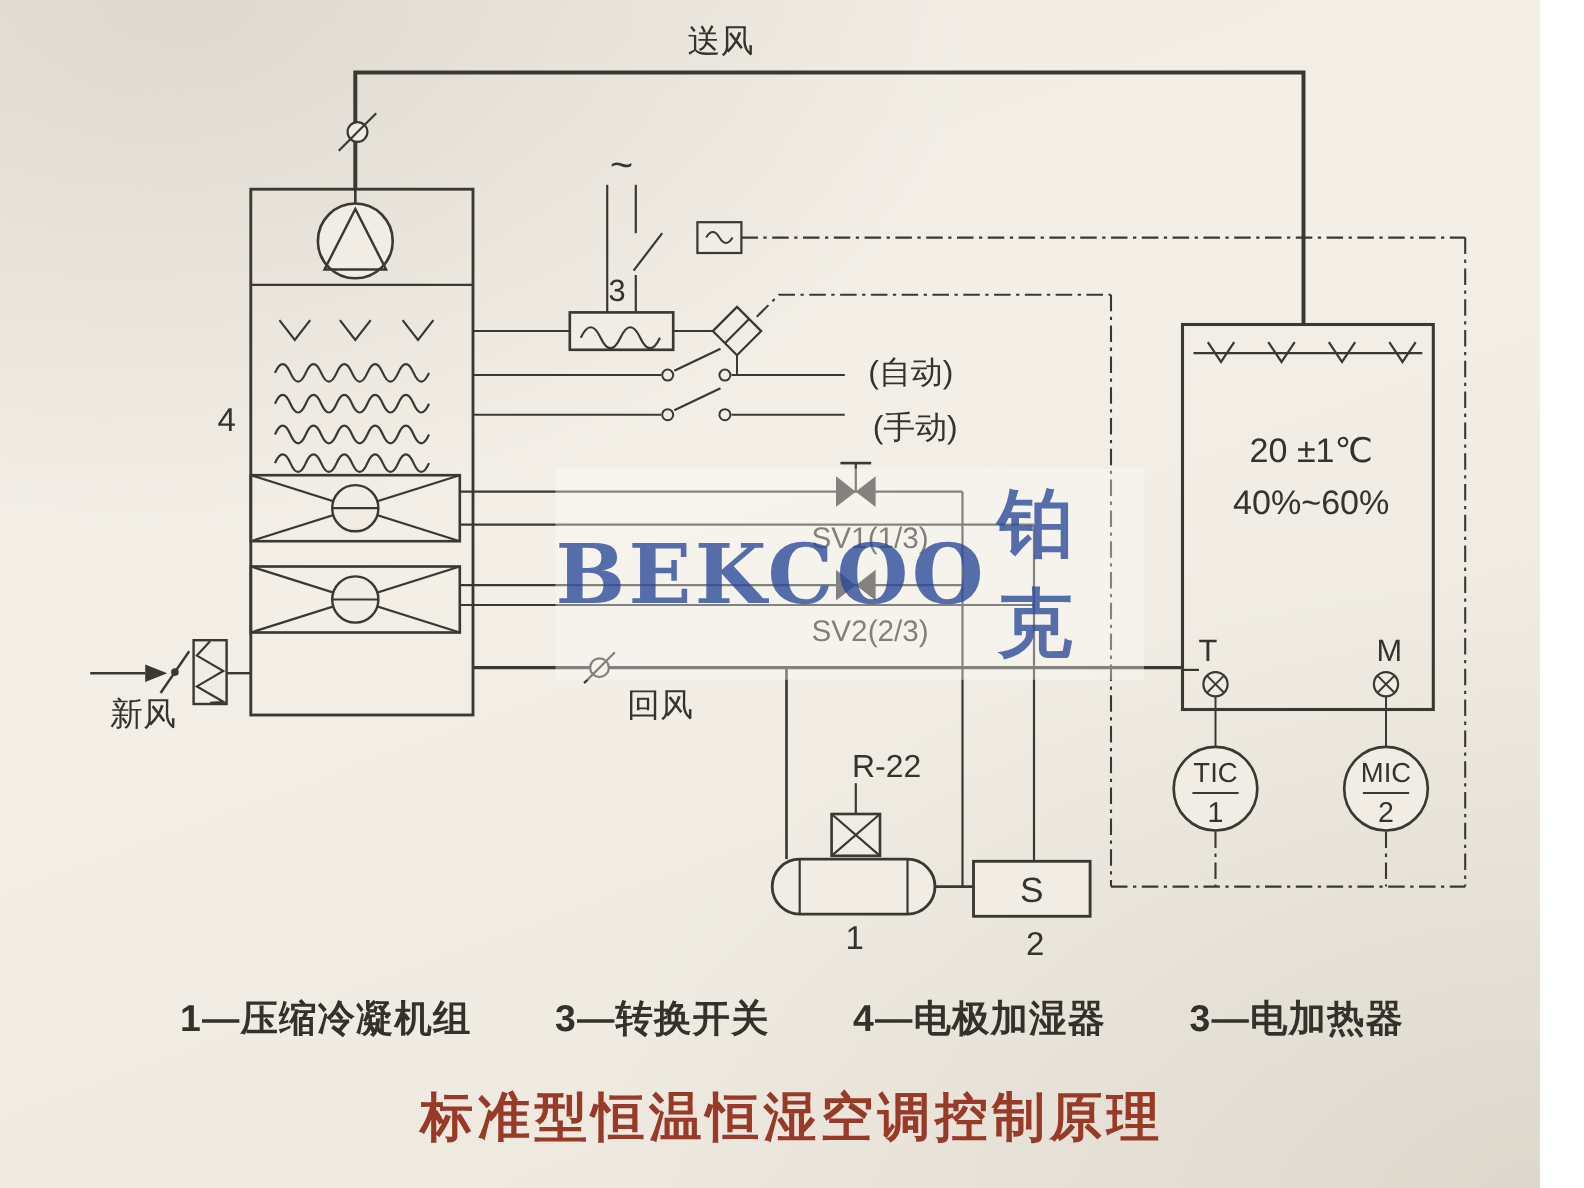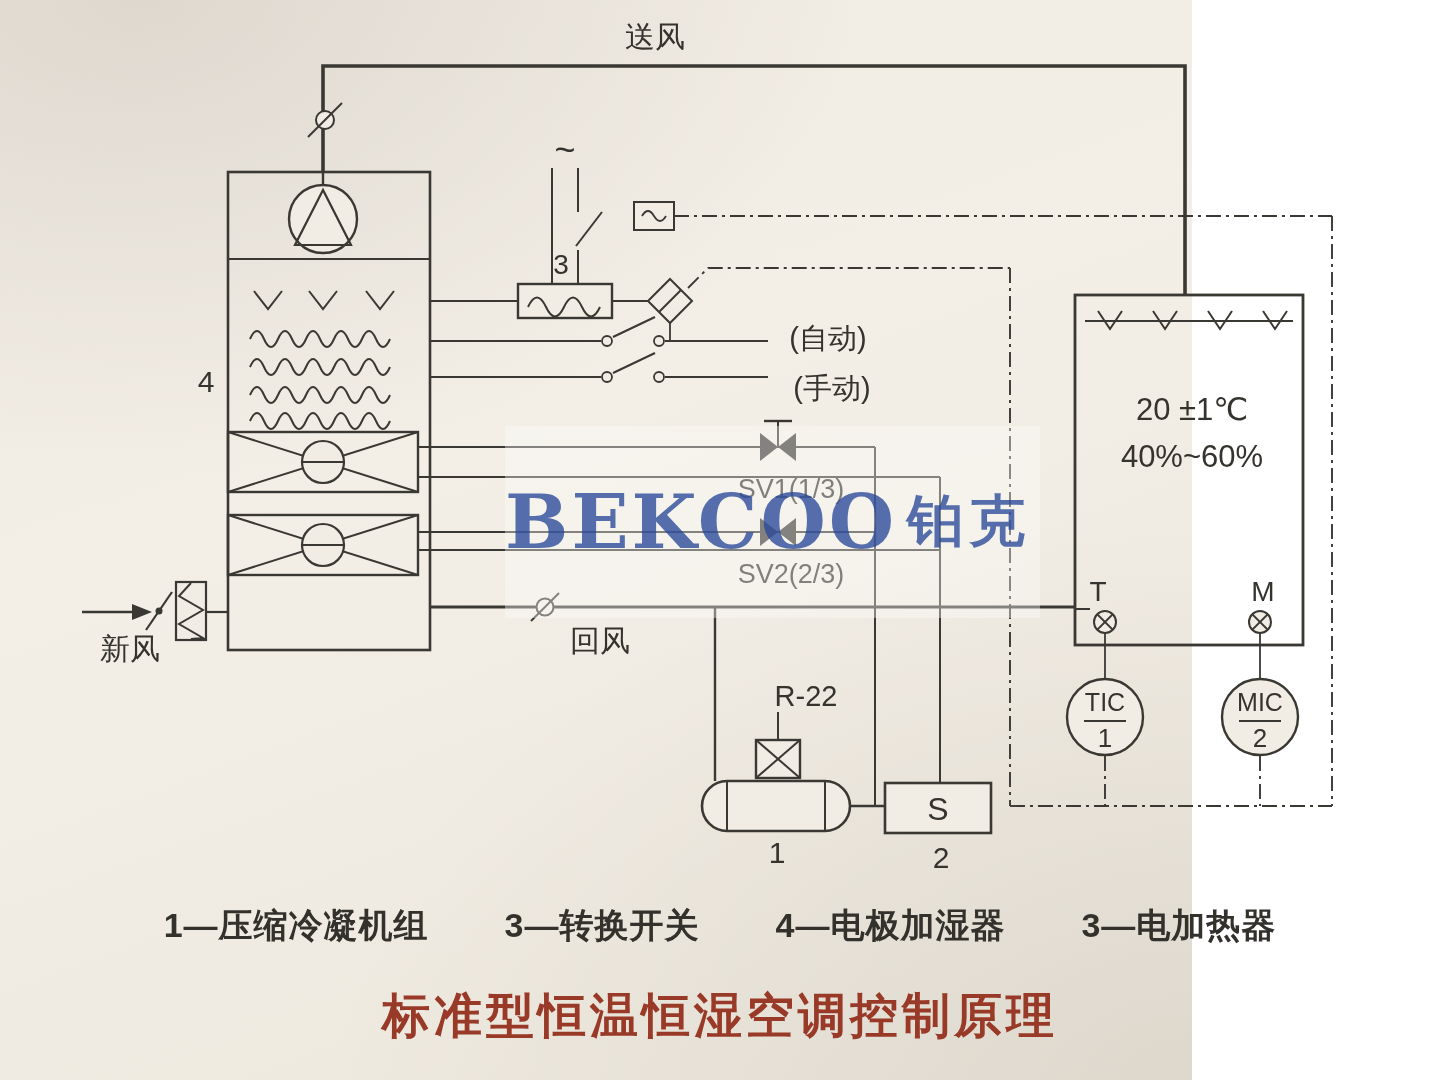--- a/index.html
+++ b/index.html
@@ -1,21 +1,21 @@
 <!DOCTYPE html>
 <html><head>
 <meta charset="utf-8">
 <style>
   html,body{margin:0;padding:0;}
   body{
     width:1440px;height:1080px;overflow:hidden;
     font-family:"Liberation Sans","DejaVu Sans",sans-serif;
   }
   .page{
-    position:relative;width:1192px;height:1080px;
+    position:relative;width:1400px;height:1080px;
     background:
       radial-gradient(1200px 800px at 12% 0%, rgba(70,60,45,0.10), transparent 60%),
       radial-gradient(1400px 900px at 100% 100%, rgba(70,60,45,0.09), transparent 62%),
       linear-gradient(160deg,#efeae1 0%,#f3efe7 40%,#ece7dc 100%);
   }
   svg{position:absolute;left:0;top:0;}
   svg text{
     font-family:"Liberation Sans","DejaVu Sans",sans-serif;
     fill:#35332e;stroke:none;text-anchor:middle;
   }
@@ -34,21 +34,21 @@
     background:rgba(253,253,251,0.38);
     display:flex;align-items:center;justify-content:flex-start;gap:10px;
     pointer-events:none;
   }
   .wm-latin{
     font-family:"DejaVu Serif","Liberation Serif",serif;
     font-weight:700;font-size:75px;letter-spacing:3px;
     color:rgba(40,72,152,0.78);
   }
   .wm-cjk{
-    font-weight:700;font-size:56px;letter-spacing:6px;
+    font-weight:700;font-size:68px;letter-spacing:6px;
     color:rgba(40,72,152,0.78);
   }
 </style>
 </head>
 <body>
 
 <div class="page">
 
 <svg width="1440" height="1080" viewBox="0 0 1440 1080">
 

